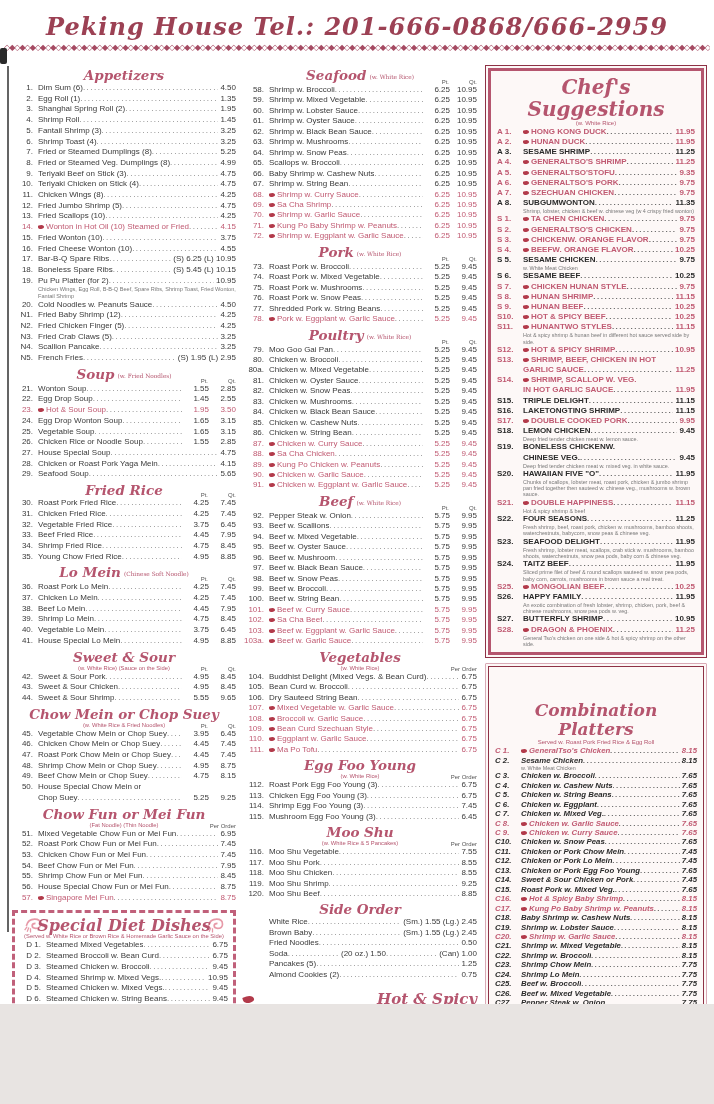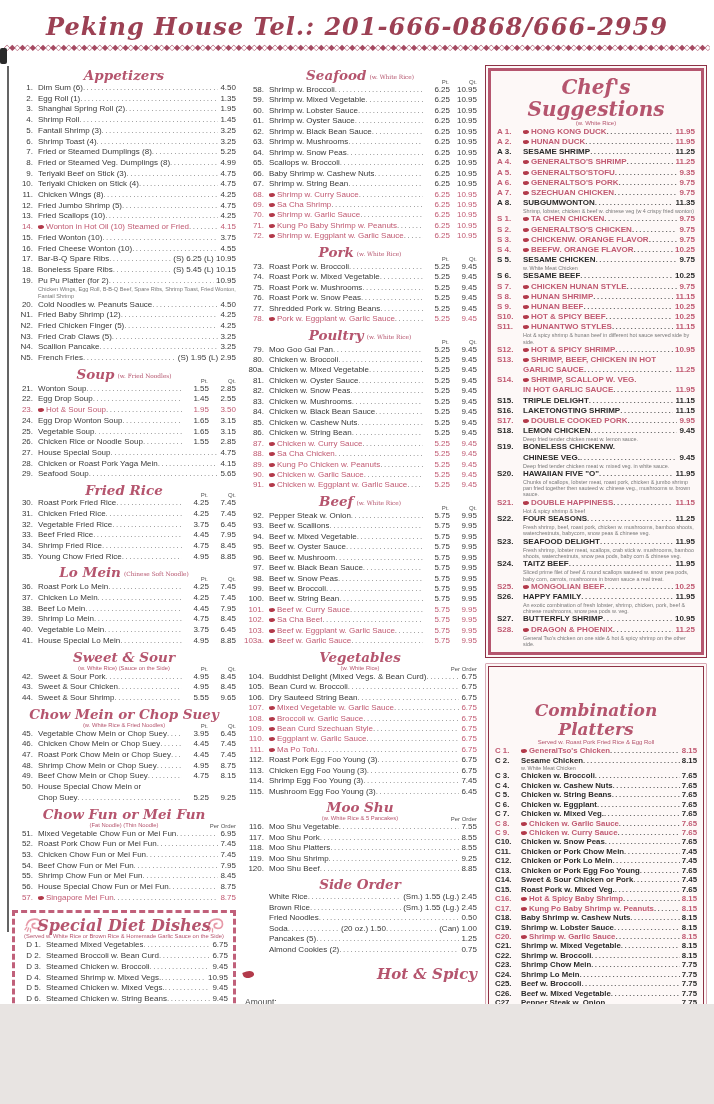--- a/index.html
+++ b/index.html
@@ -47,21 +47,21 @@
   .chefbox{border:3px solid #b5566f;box-shadow:0 0 0 2px #fdf8f7,0 0 0 3px #8e3246;
         margin:3px 4px 0 4px;padding:2px 6px 5px 6px;background:#fdf8f7;}
   .chefbox .sec-title{font-size:20px;line-height:22px;}
   .combobox{border:1.5px solid #8e3246;box-shadow:0 0 0 2px #fdf8f7,0 0 0 2.5px #b5566f;
         margin:11px 4px 0 4px;padding:2px 6px 4px 6px;background:#fdf8f7;}
   .combobox .sec-title{font-size:17px;line-height:19px;margin-top:32px;}
   .boxsec .item{font-weight:bold;color:#2b2b2b;}
   .boxsec .item.spicy{color:#c05a72;}
   .boxsec .num{flex:0 0 26px;text-align:left;margin-right:0;}
   .chef .item{font-size:8px;line-height:10.15px;}
-  .combo .item{font-size:7.8px;line-height:9.45px;}
+  .combo .item{font-size:7.8px;line-height:9.45px;font-style:italic;}
   .boxsec .note{font-weight:normal;margin-left:26px;font-size:5.4px;line-height:6.2px;}
   .boxsec .sec-sub{font-size:6px;}
 
   .legend{display:flex;align-items:center;justify-content:space-between;margin-top:10px;gap:4px;}
   .legend .chili{width:11px;height:7px;}
   .legend-text{font-family:"DejaVu Serif",serif;font-style:italic;font-weight:bold;
         color:#b5556e;font-size:15px;}
   .totals{margin-top:14px;font-size:8.5px;color:#444;}
   .totals .trow{display:flex;align-items:flex-end;margin-bottom:9px;}
   .totals .tlabel{flex:0 0 42px;}
@@ -970,20 +970,25 @@
             <span class="name"><span class="chili"></span><span>Eggplant w. Garlic Sauce</span></span>
             <span class="dots"></span>
             <span class="price">6.75</span>
           </div>
           <div class="item spicy">
             <span class="num">111.</span>
             <span class="name"><span class="chili"></span><span>Ma Po Tofu</span></span>
             <span class="dots"></span>
             <span class="price">6.75</span>
           </div>
+          <div class="sec-head">
+            <div class="sec-title"><span>Egg Foo Young</span></div>
+            <span class="sec-sub" style="display: block;">(w. White Rice)</span>
+            <div class="colheads"><span class="ch wide">Per Order</span></div>
+          </div>
           <div class="item">
             <span class="num">112.</span>
             <span class="name"><span>Roast Pork Egg Foo Young (3)</span></span>
             <span class="dots"></span>
             <span class="price">6.75</span>
           </div>
           <div class="item">
             <span class="num">113.</span>
             <span class="name"><span>Chicken Egg Foo Young (3)</span></span>
             <span class="dots"></span>
@@ -1013,21 +1018,21 @@
             <span class="price">7.55</span>
           </div>
           <div class="item">
             <span class="num">117.</span>
             <span class="name"><span>Moo Shu Pork</span></span>
             <span class="dots"></span>
             <span class="price">8.55</span>
           </div>
           <div class="item">
             <span class="num">118.</span>
-            <span class="name"><span>Moo Shu Platters</span></span>
+            <span class="name"><span>Moo Shu Chicken</span></span>
             <span class="dots"></span>
             <span class="price">8.55</span>
           </div>
           <div class="item">
             <span class="num">119.</span>
             <span class="name"><span>Moo Shu Shrimp</span></span>
             <span class="dots"></span>
             <span class="price">9.25</span>
           </div>
           <div class="item">
@@ -1040,21 +1045,21 @@
             <div class="sec-title"><span>Side Order</span></div>
           </div>
           <div class="item">
             <span class="num"></span>
             <span class="name"><span>White Rice</span></span>
             <span class="dots"></span>
             <span class="price">(Sm.) 1.55 (Lg.) 2.45</span>
           </div>
           <div class="item">
             <span class="num"></span>
-            <span class="name"><span>Brown Rice</span></span>
+            <span class="name"><span>Brown Baby</span></span>
             <span class="dots"></span>
             <span class="price">(Sm.) 1.55 (Lg.) 2.45</span>
           </div>
           <div class="item">
             <span class="num"></span>
             <span class="name"><span>Fried Noodles</span></span>
             <span class="dots"></span>
             <span class="price">0.50</span>
           </div>
           <div class="item">

